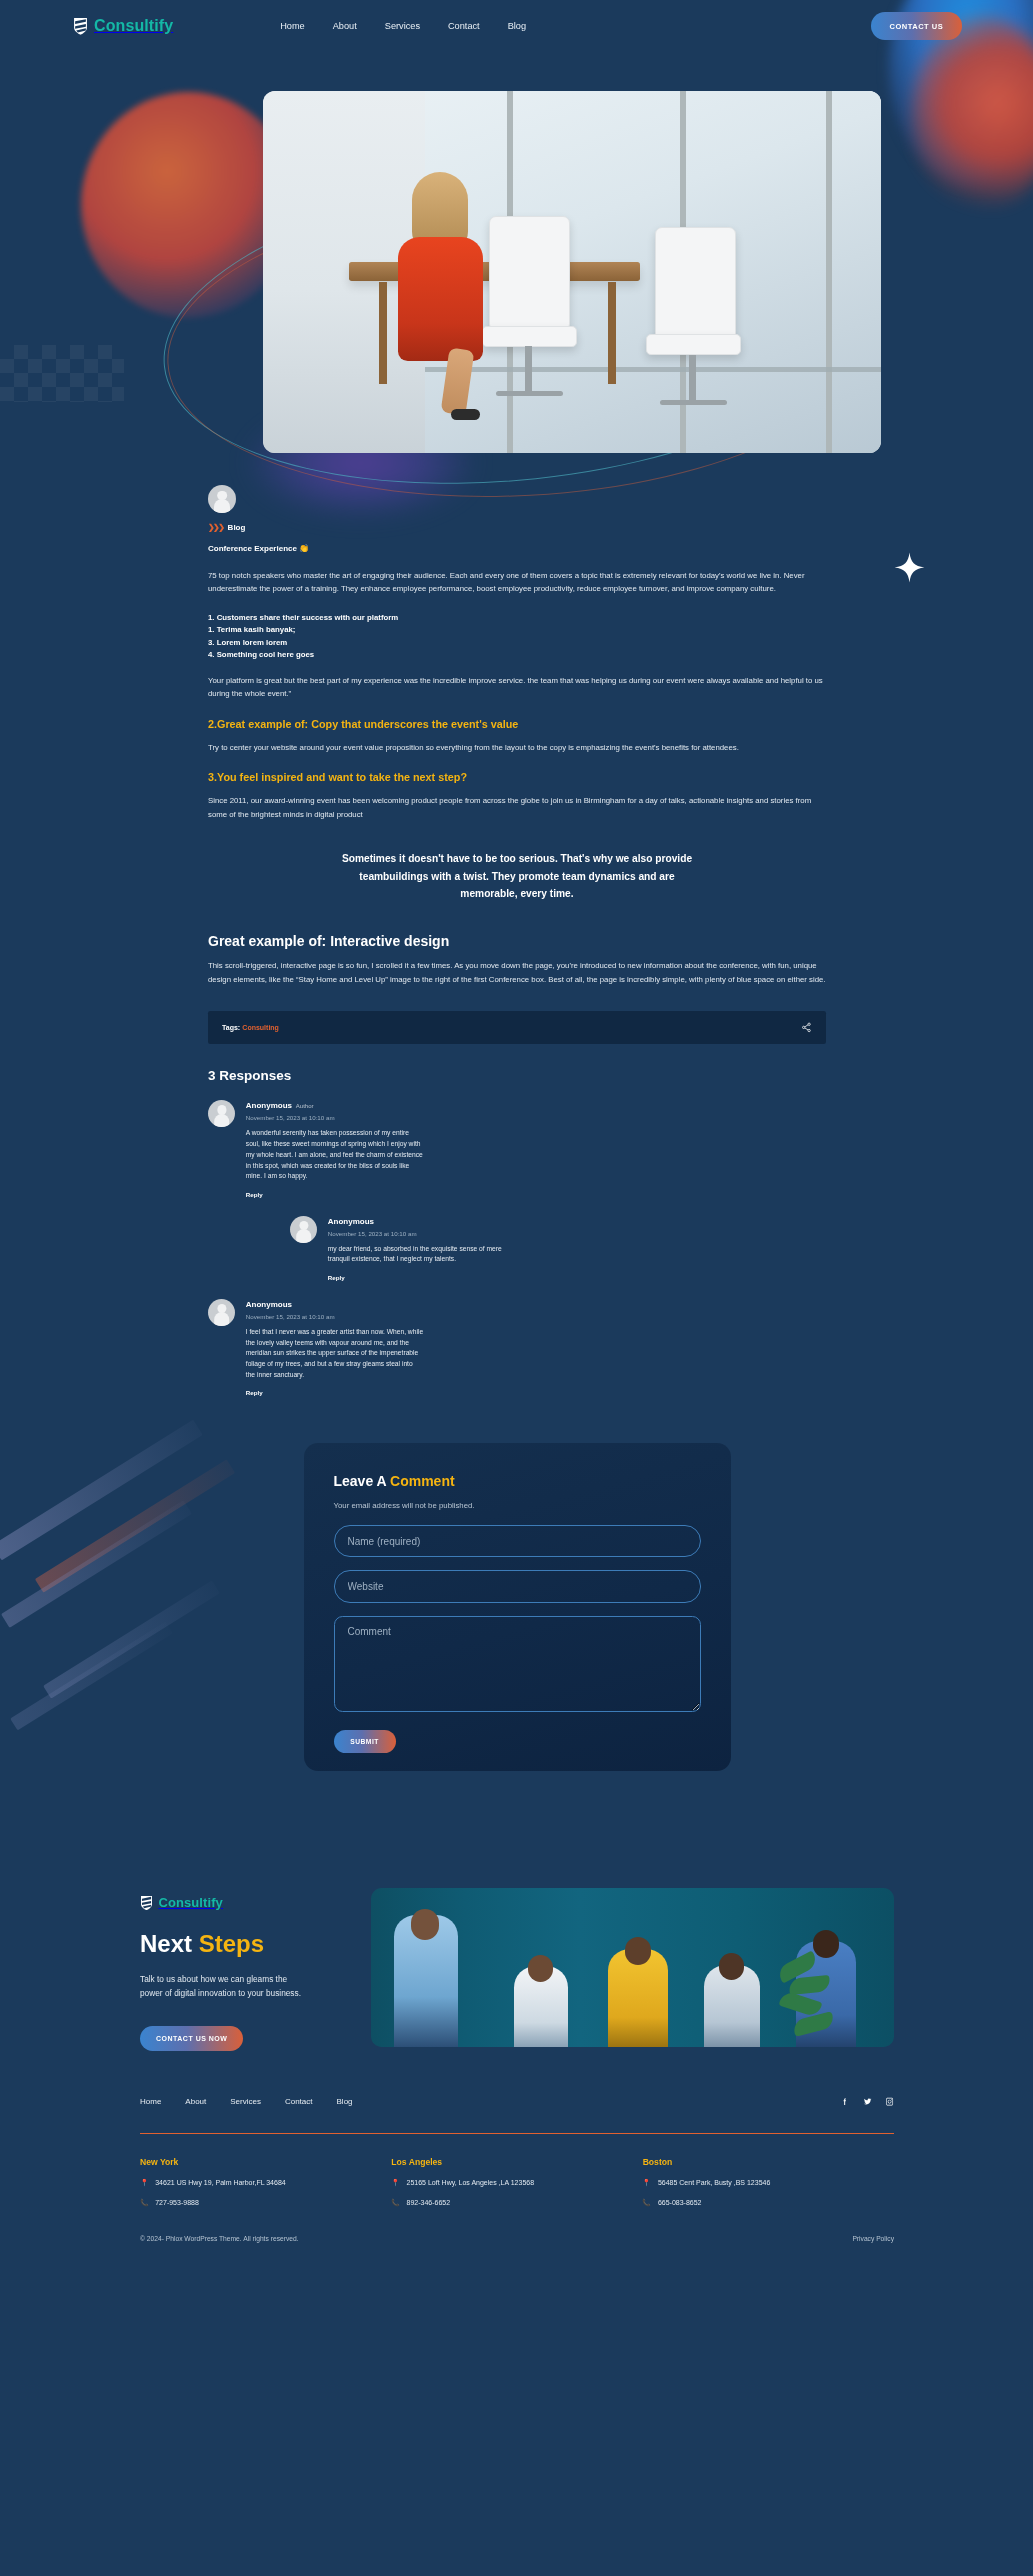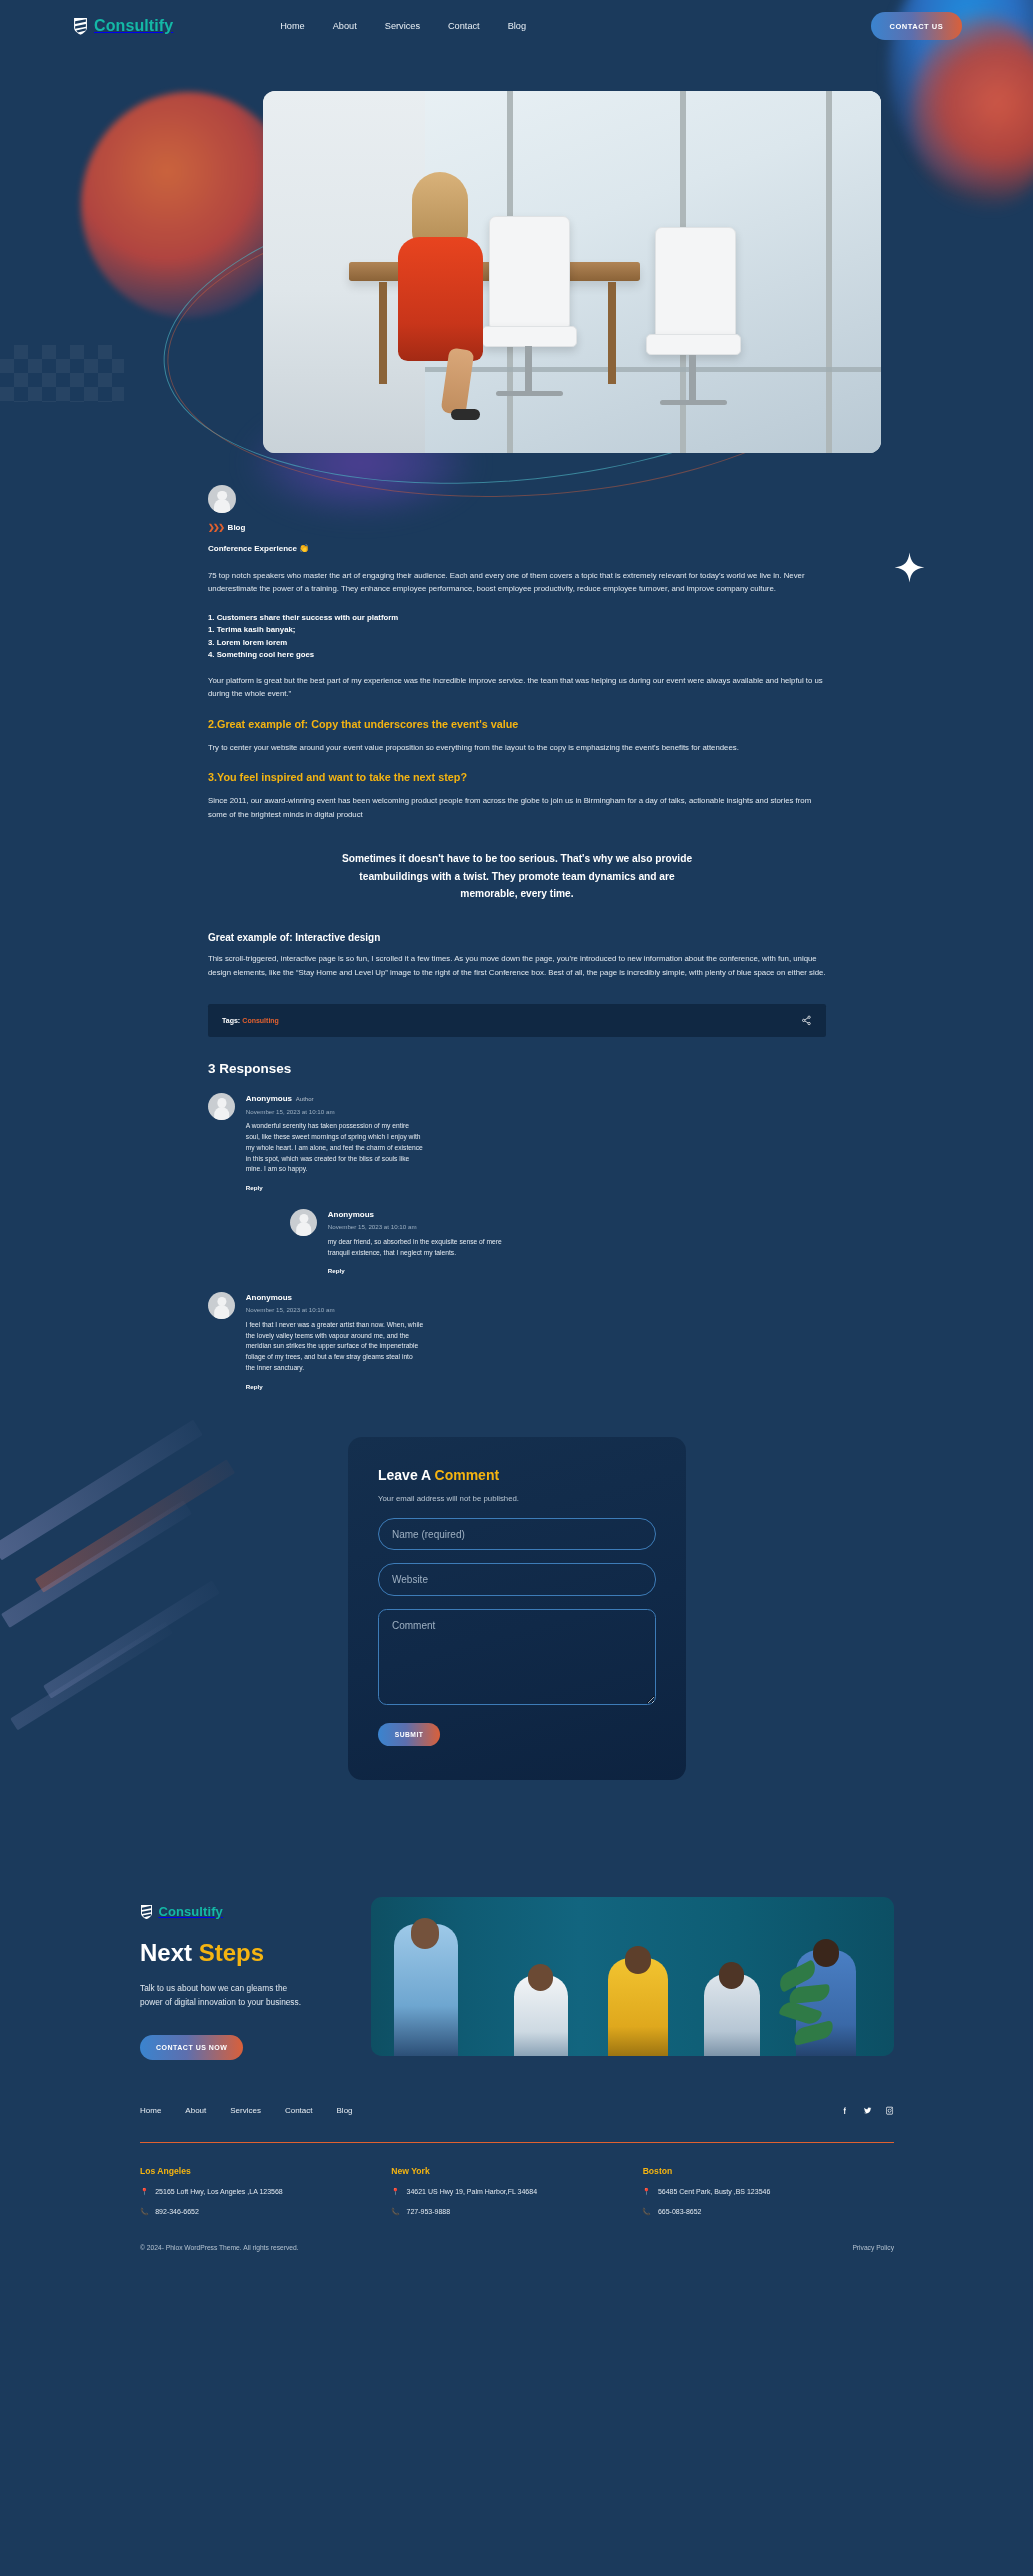--- a/index.html
+++ b/index.html
@@ -133,21 +133,21 @@
   .cat-label { font-size: 8px; font-weight: 700; color: #fff; }
   .post-title { font-size: 28px; line-height: 1.18; font-weight: 700; margin-top: 7.5px; max-width: 571px; }
   .post-sub { margin-top: 12px; font-size: 8px; font-weight: 700; color: #fff; }
 
   .body-copy { margin-top: 16px; font-size: 7.8px; line-height: 1.72; color: #e2e9f0; max-width: 618px; }
   .body-copy p { margin-bottom: 10.8px; }
   .body-copy ol { list-style: none; margin: 16px 0 12px 0; }
   .body-copy ol li { font-weight: 700; color: #fff; font-size: 7.8px; line-height: 1.62; }
   h3.sec-head { color: #f5b411; font-size: 10.8px; font-weight: 700; margin: 14px 0 7.5px; }
   .pull-quote { text-align: center; font-size: 10.2px; font-weight: 700; line-height: 1.72; margin: 29px auto 26px; max-width: 372px; color: #fff; }
-  h4.sub-head { font-size: 10px; font-weight: 700; color: #fff; margin: 12px 0 6.5px; }
+  h4.sub-head { font-size: 14px; font-weight: 700; color: #fff; margin: 12px 0 6.5px; }
 
   .tags-bar {
     margin-top: 25px; background: #102843; border-radius: 2.2px;
     height: 33px; display: flex; align-items: center; justify-content: space-between;
     padding: 0 14px;
   }
   .tags-left { font-size: 7px; font-weight: 700; color: #fff; }
   .tags-left .tag-link { color: #e2612f; font-weight: 700; text-decoration: none; margin-left: 2.2px; }
   .share-icon { width: 10.8px; height: 10.8px; cursor: pointer; }
 
@@ -160,23 +160,23 @@
   .avatar-sm::before { content:""; position:absolute; left:50%; top:19%; width:9.2px; height:9.2px; border-radius:50%; background:#f1f2f3; transform:translateX(-50%); }
   .avatar-sm::after { content:""; position:absolute; left:50%; top:50%; width:15.6px; height:15.6px; border-radius:50% 50% 0 0; background:#f1f2f3; transform:translateX(-50%); }
   .c-name { font-size: 8px; font-weight: 700; color: #fff; display: inline-block; }
   .c-badge { font-size: 6px; color: #b7c2cd; font-weight: 400; margin-left: 3.8px; }
   .c-date { font-size: 6.2px; color: #9db0c2; margin-top: 4.3px; }
   .c-text { font-size: 6.7px; line-height: 1.62; color: #e6ecf2; margin-top: 6.5px; max-width: 178px; }
   .c-reply { font-size: 6.2px; font-weight: 700; color: #fff; margin-top: 8.6px; text-decoration: none; display: inline-block; }
 
   
   .form-card {
-    width: 338px; margin: 46px auto 16px;
+    width: 427px; margin: 46px auto 16px;
     background: linear-gradient(165deg, #142f4e 0%, #102948 55%, #0d2340 100%);
-    border-radius: 14px; padding: 30px 30px 34px;
+    border-radius: 14px; padding: 30px 30px 18px;
   }
   .form-title { font-size: 14px; font-weight: 700; color: #fff; }
   .form-title .hl { color: #f5b411; }
   .form-note { font-size: 7.8px; color: #b9c6d3; margin-top: 10.8px; line-height: 1.5; max-width: 151px; }
   .fld {
     display: block; width: 100%; margin-top: 13px;
     background: transparent; border: 0.8px solid #3d7cb8; border-radius: 16px;
     color: #e8eef4; font-size: 10px; font-family: "Liberation Sans", sans-serif;
     padding: 9.7px 13px; outline: none;
   }
@@ -465,39 +465,39 @@
           <path d="M12 7a5 5 0 100 10 5 5 0 000-10zm0 8.4A3.4 3.4 0 1112 8.6a3.4 3.4 0 010 6.8z"></path>
           <circle cx="17.4" cy="6.6" r="1.1"></circle>
         </svg>
       </div>
     </div>
 
     <div class="foot-rule"></div>
 
     <div class="foot-cols">
       <div class="foot-col">
+        <div class="fc-city">New York</div>
+        <div class="fc-line">
+          <span class="pin">📍</span>
+          <span>34621 US Hwy 19, Palm Harbor,FL 34684</span>
+        </div>
+        <div class="fc-line">
+          <span class="pin">📞</span>
+          <span>727-953-9888</span>
+        </div>
+      </div>
+      <div class="foot-col">
         <div class="fc-city">Los Angeles</div>
         <div class="fc-line">
           <span class="pin">📍</span>
           <span>25165 Loft Hwy, Los Angeles ,LA 123568</span>
         </div>
         <div class="fc-line">
           <span class="pin">📞</span>
           <span>892-346-6652</span>
-        </div>
-      </div>
-      <div class="foot-col">
-        <div class="fc-city">New York</div>
-        <div class="fc-line">
-          <span class="pin">📍</span>
-          <span>34621 US Hwy 19, Palm Harbor,FL 34684</span>
-        </div>
-        <div class="fc-line">
-          <span class="pin">📞</span>
-          <span>727-953-9888</span>
         </div>
       </div>
       <div class="foot-col">
         <div class="fc-city">Boston</div>
         <div class="fc-line">
           <span class="pin">📍</span>
           <span>56485 Cent Park, Busty ,BS 123546</span>
         </div>
         <div class="fc-line">
           <span class="pin">📞</span>

